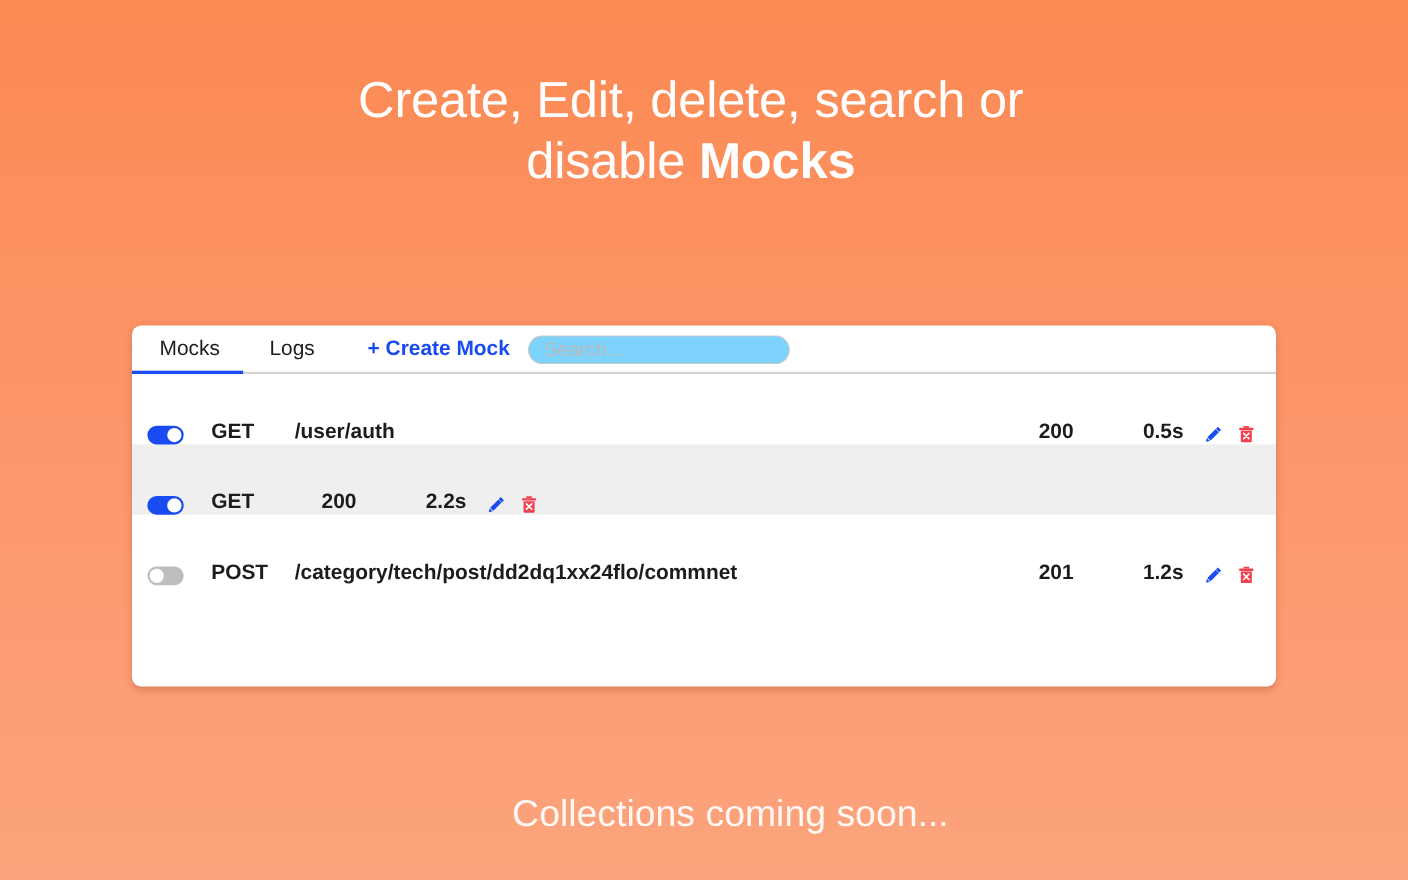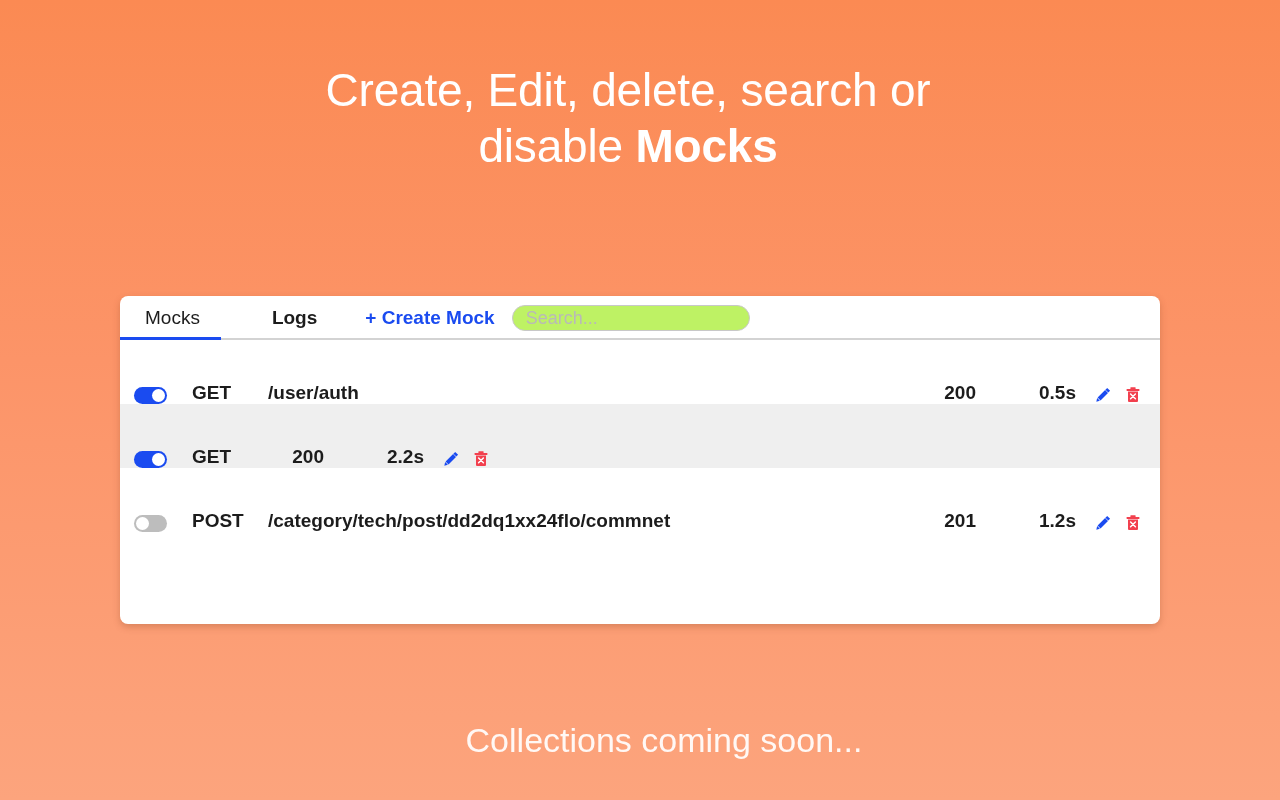--- a/index.html
+++ b/index.html
@@ -63,39 +63,38 @@
     padding: 0 0 0 0;
     line-height: 44px;
     height: 44px;
     cursor: pointer;
     white-space: nowrap;
   }
   .tab-mocks {
     margin-left: 25px;
   }
   .tab-logs {
-    margin-left: 72px;
-    font-weight: bold;
+    margin-left: 45px;
   }
   .create-link {
     margin-left: 48px;
     font-size: 19px;
     font-weight: 700;
     color: #1A4BF0;
     line-height: 44px;
     cursor: pointer;
     white-space: nowrap;
   }
   .search-box {
     margin-left: 17px;
     width: 238px;
     height: 26px;
     border: 1px solid #c8c8c8;
     border-radius: 13px;
-    background: #bef264;
+    background: #7dd3fc;
     font-family: "Liberation Sans", sans-serif;
     font-size: 18px;
     color: #333;
     padding: 0 13px;
     box-sizing: border-box;
     outline: none;
   }
   .search-box::placeholder {
     color: #b9b9b9;
   }

